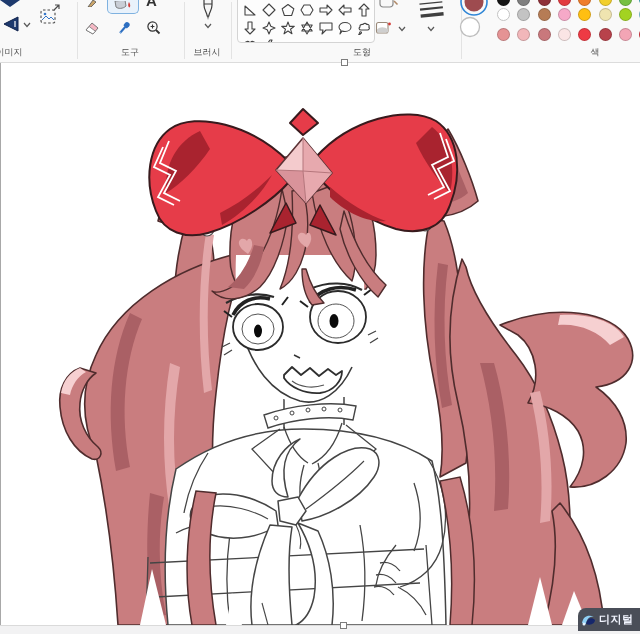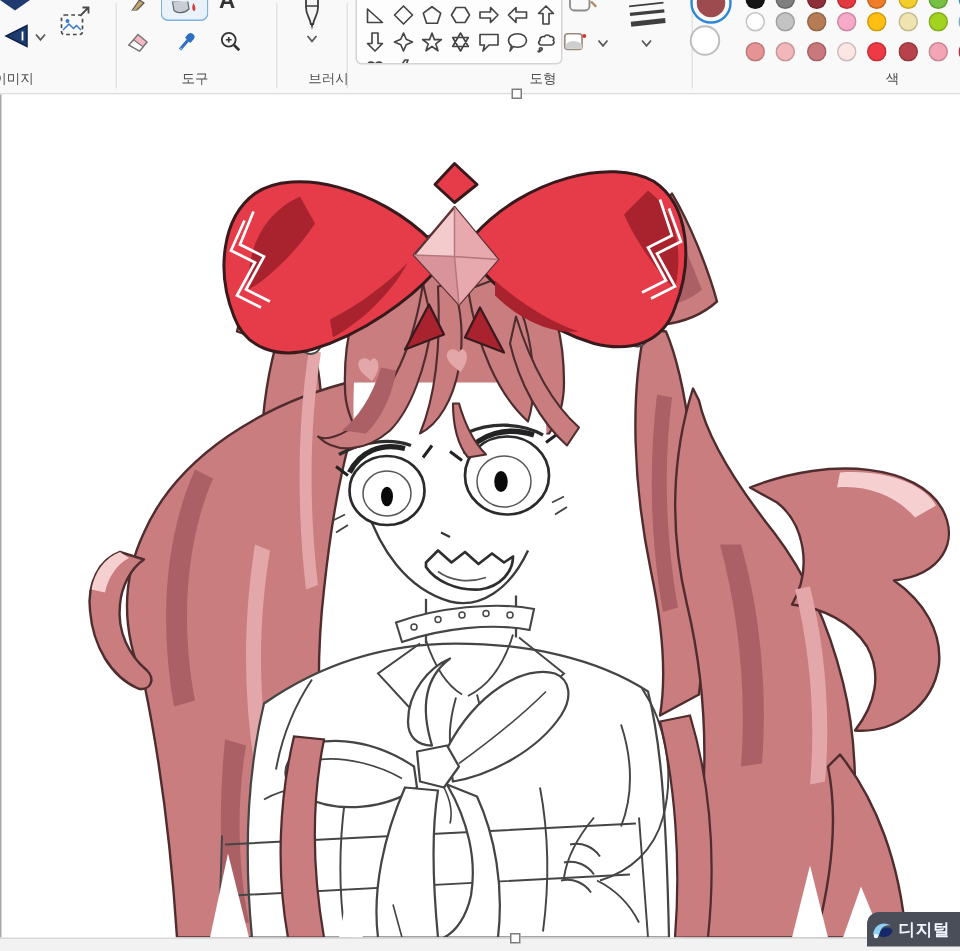--- a/index.html
+++ b/index.html
@@ -88,21 +88,21 @@
 
     <svg class="abs" style="left:199px;top:0" width="18" height="21">
       <path d="M5,-4 h8 v9 c0,5 -2.6,6.5 -3.2,11 h-1.6 C7.6,11.5 5,10 5,5 Z" fill="#f6f6f6" stroke="#3c3c3c" stroke-width="1.2"></path>
       <line x1="5" y1="4" x2="13" y2="4" stroke="#3c3c3c" stroke-width="1"></line>
       <path d="M8.2,16 h1.6 l-0.8,4 Z" fill="#333"></path>
     </svg>
     <svg class="chev" style="left:203px;top:22px" viewBox="0 0 10 8">
       <polyline points="2,2 5,5.5 8,2" fill="none" stroke="#5a5a5a" stroke-width="1.2"></polyline>
     </svg>
     <div class="tb-divider" style="left:231px"></div>
-    <div class="tb-label" style="left:219px">브러시</div>
+    <div class="tb-label" style="left:207px">브러시</div>
 
     <div class="gallery" id="shape-gallery">
         <svg width="14" height="14" viewBox="0 0 14 14" class="shape-cell" style="left: 5px; top: 12px;">
           <path d="M2,3 L2,12 L12,12 Z" fill="none" stroke="#444" stroke-width="1.1" stroke-linejoin="round"></path>
         </svg>
         <svg width="14" height="14" viewBox="0 0 14 14" class="shape-cell" style="left: 24px; top: 12px;">
           <path d="M7,1 L13,7 L7,13 L1,7 Z" fill="none" stroke="#444" stroke-width="1.1" stroke-linejoin="round"></path>
         </svg>
         <svg width="14" height="14" viewBox="0 0 14 14" class="shape-cell" style="left: 43px; top: 12px;">
           <path d="M7,1.5 L12.8,5.8 L10.6,12.5 L3.4,12.5 L1.2,5.8 Z" fill="none" stroke="#444" stroke-width="1.1" stroke-linejoin="round"></path>

